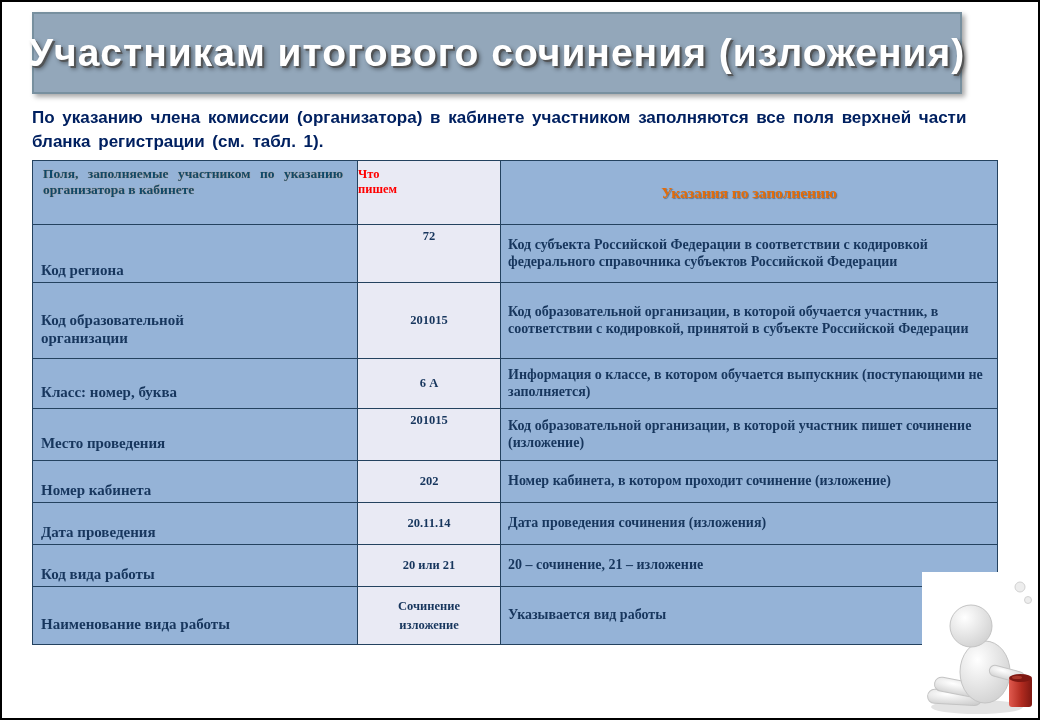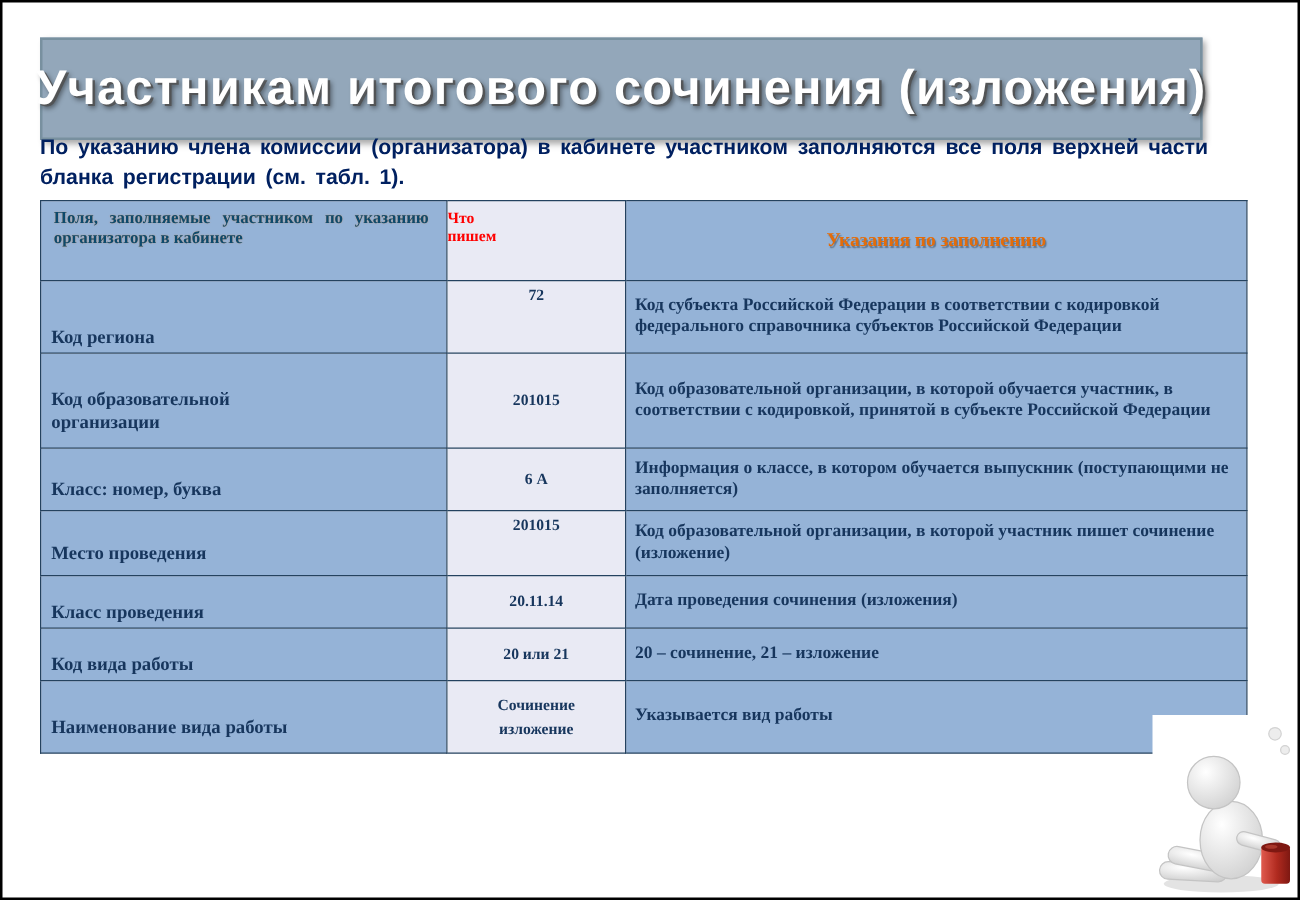--- a/index.html
+++ b/index.html
@@ -11,21 +11,21 @@
     width: 1040px;
     height: 720px;
     background: #ffffff;
     border: 2px solid #000;
     overflow: hidden;
   }
 
   
   .title-banner {
     position: absolute;
-    left: 30px; top: 28px;
+    left: 30px; top: 10px;
     width: 930px; height: 82px;
     background: #93a7ba;
     border: 2px solid #78909f;
     box-shadow: 3px 3px 5px rgba(0,0,0,0.35);
     display: flex; align-items: center; justify-content: center;
   }
   .title-text {
     font-family: "Liberation Sans", sans-serif;
     font-weight: bold;
     font-size: 39px;
@@ -184,22 +184,27 @@
       <tr class="r2">
         <td class="c1 bg-blue">Класс: номер, буква</td>
         <td class="c2 bg-light">6 А</td>
         <td class="c3 bg-blue">Информация о классе, в котором обучается выпускник (поступающими не заполняется)</td>
       </tr>
       <tr class="r3">
         <td class="c1 bg-blue">Место проведения</td>
         <td class="c2 bg-light">201015</td>
         <td class="c3 bg-blue">Код образовательной организации, в которой участник пишет сочинение (изложение)</td>
       </tr>
+      <tr class="r4">
+        <td class="c1 bg-blue">Номер кабинета</td>
+        <td class="c2 bg-light">202</td>
+        <td class="c3 bg-blue">Номер кабинета, в котором проходит сочинение (изложение)</td>
+      </tr>
       <tr class="r5">
-        <td class="c1 bg-blue">Класс проведения</td>
+        <td class="c1 bg-blue">Дата проведения</td>
         <td class="c2 bg-light">20.11.14</td>
         <td class="c3 bg-blue">Дата проведения сочинения (изложения)</td>
       </tr>
       <tr class="r6">
         <td class="c1 bg-blue">Код вида работы</td>
         <td class="c2 bg-light">20 или 21</td>
         <td class="c3 bg-blue">20 – сочинение, 21 – изложение</td>
       </tr>
       <tr class="r7">
         <td class="c1 bg-blue">Наименование вида работы</td>

